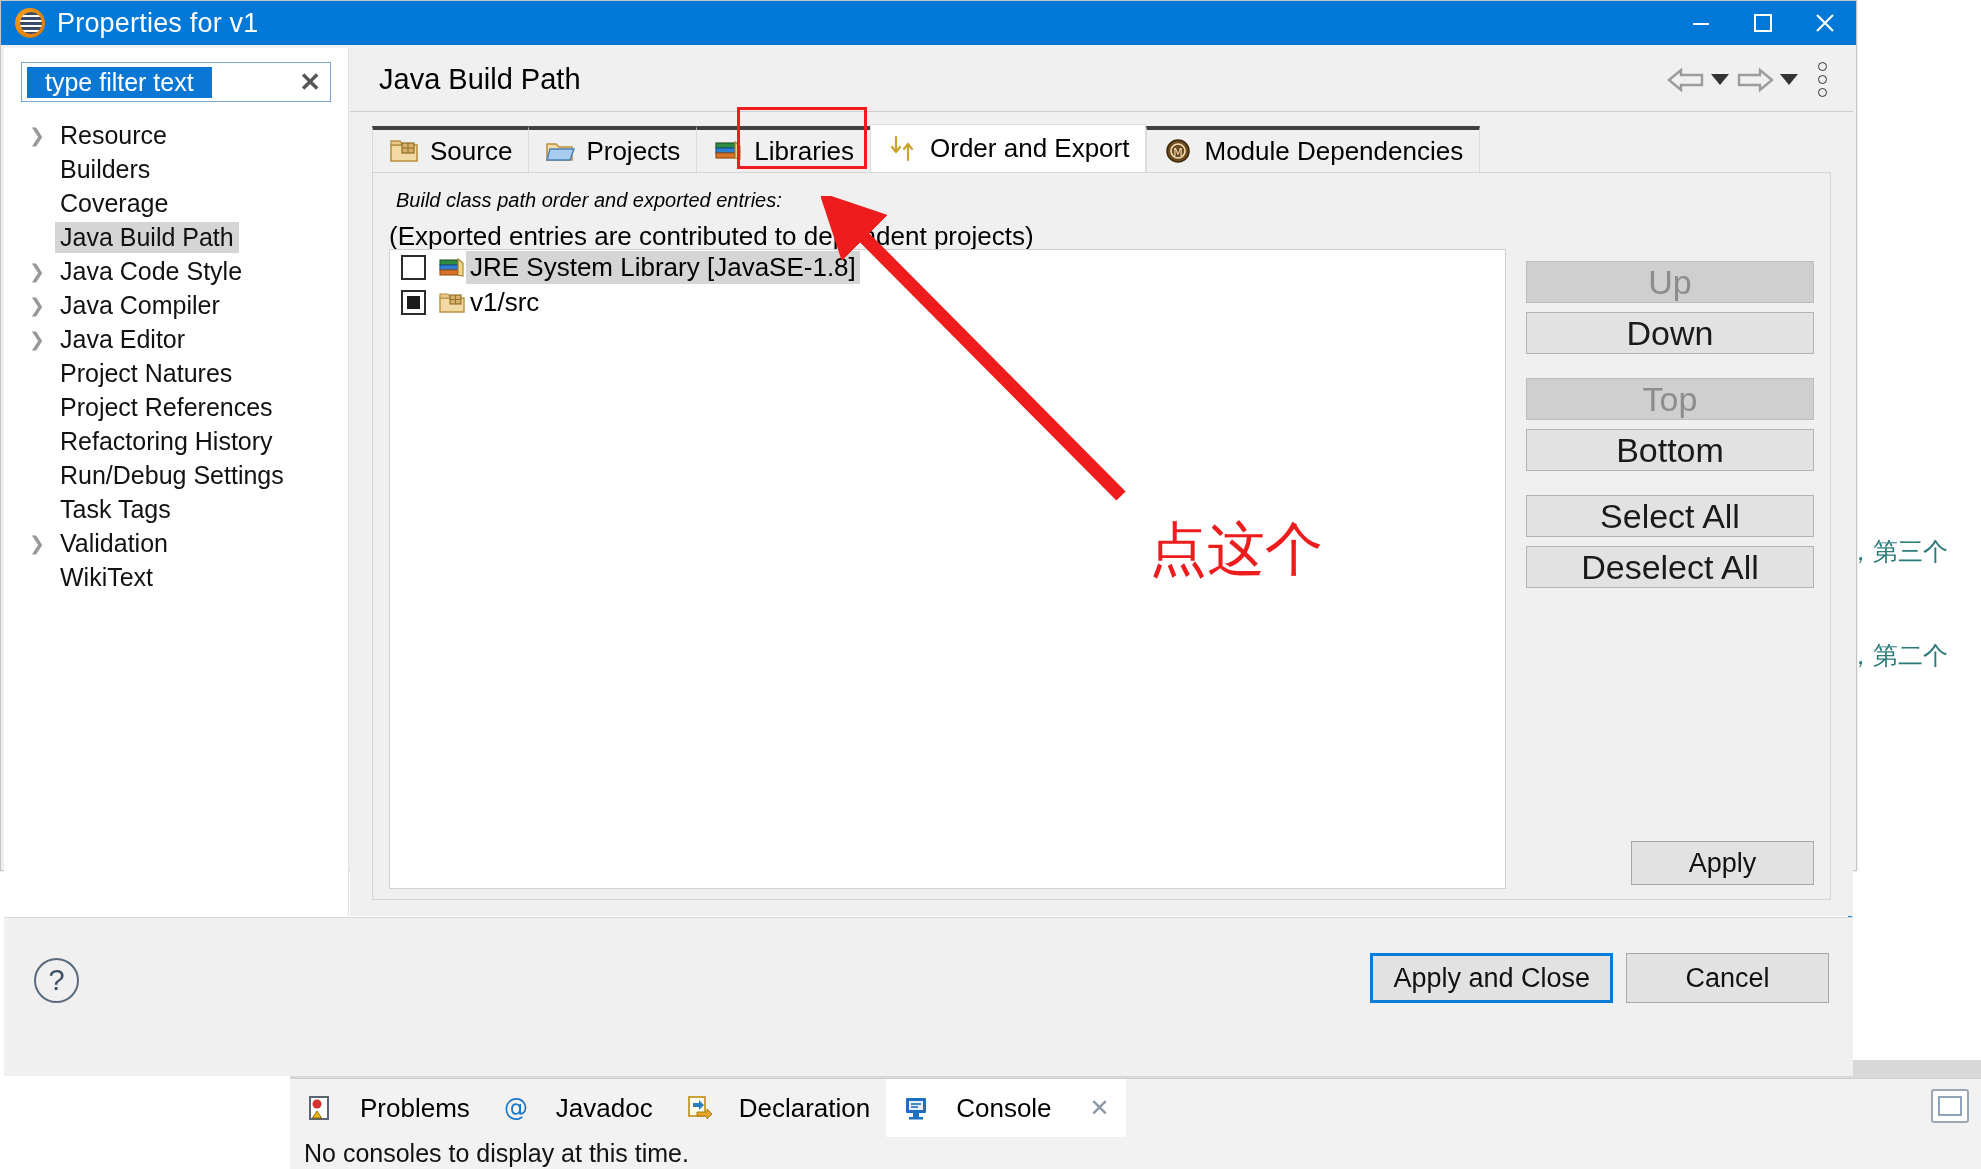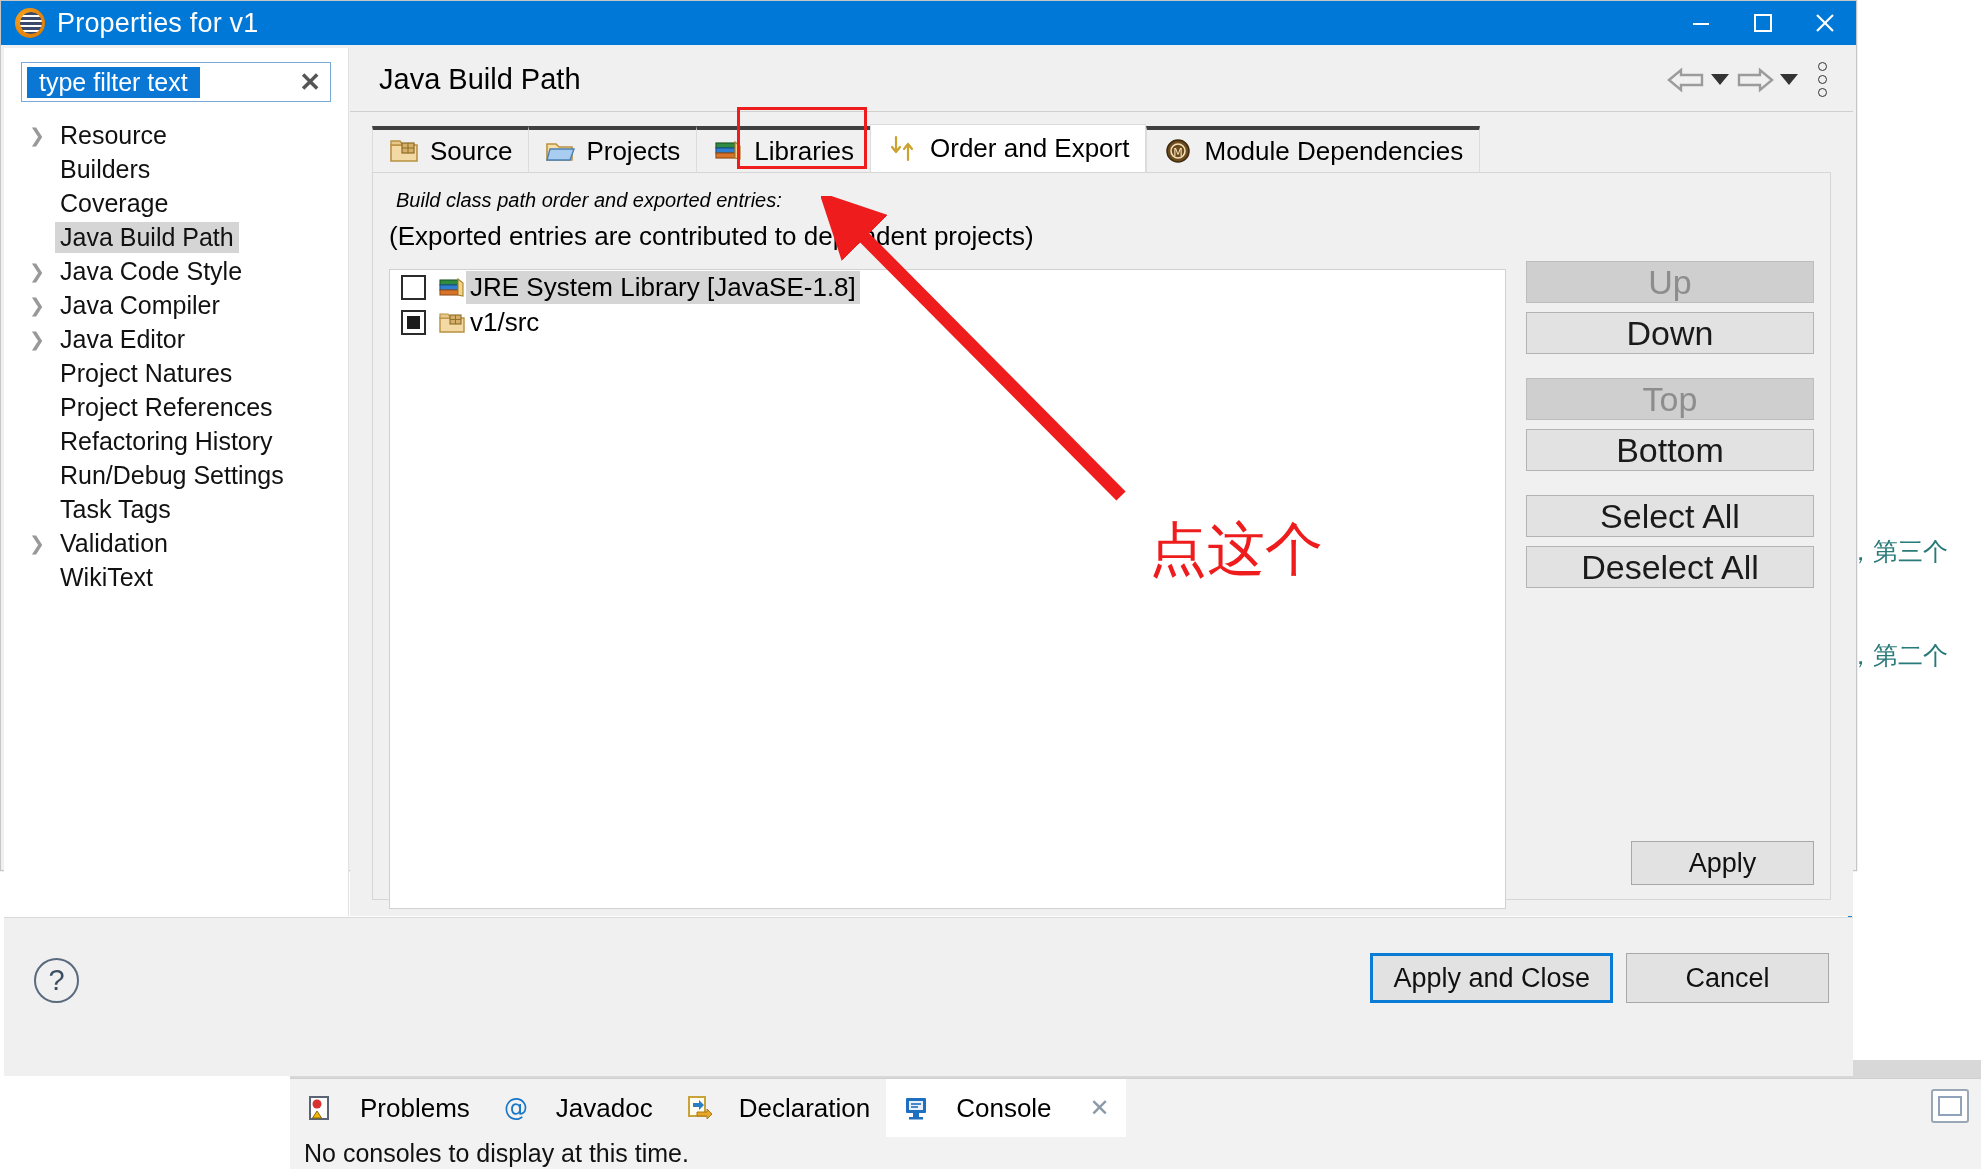--- a/index.html
+++ b/index.html
@@ -97,21 +97,21 @@
   #sidebar {
     position: absolute; left: 3px; top: 47px; width: 345px; height: 868px;
     background: #fff; border-right: 1px solid #e1e1e1;
   }
   #filter-wrap {
     position: absolute; left: 17px; top: 14px; width: 310px; height: 40px;
     border: 1px solid #7aa9d6; background: #fff; display: flex; align-items: center;
   }
   #filter-value {
     margin-left: 5px; font-size: 25px; color: #ffffff; background: #0b77d4;
-    padding: 1px 12px; white-space: nowrap;
+    padding: 1px 18px; white-space: nowrap;
   }
   #filter-clear { margin-left: auto; margin-right: 9px; font-size: 26px; color: #555; font-weight: bold; }
 
   #tree { position: absolute; left: 0; top: 64px; right: 0; bottom: 0; padding-top: 6px; }
   .tree-row {
     display: flex; align-items: center; height: 34px; padding-left: 25px; font-size: 25px; color: #111;
     white-space: nowrap;
   }
   .tree-arrow { width: 26px; flex: none; color: #999; font-size: 19px; }
   .tree-arrow.empty { color: transparent; }
@@ -145,21 +145,21 @@
 
   
   #tabcontent {
     position: absolute; left: 22px; top: 124px; right: 22px; bottom: 16px;
     background: #f0f0f0; border: 1px solid #d6d6d6;
   }
   #desc1 { position: absolute; left: 23px; top: 16px; font-size: 20px; color: #000; white-space: nowrap; font-style: italic; }
   #desc2 { position: absolute; left: 16px; top: 48px; font-size: 26px; color: #000; white-space: nowrap; }
 
   #entry-list {
-    position: absolute; left: 16px; top: 96px; width: 1117px; height: 640px;
+    position: absolute; left: 16px; top: 76px; width: 1117px; height: 640px;
     background: #fff; border: 1px solid #d0d0d0;
   }
   .entry {
     display: flex; align-items: center; height: 35px; padding-left: 11px; font-size: 26px; color: #000;
     white-space: nowrap;
   }
   .chk {
     width: 25px; height: 25px; border: 2px solid #2b2b2b; background: #fff;
     margin-right: 12px; flex: none; position: relative;
   }

